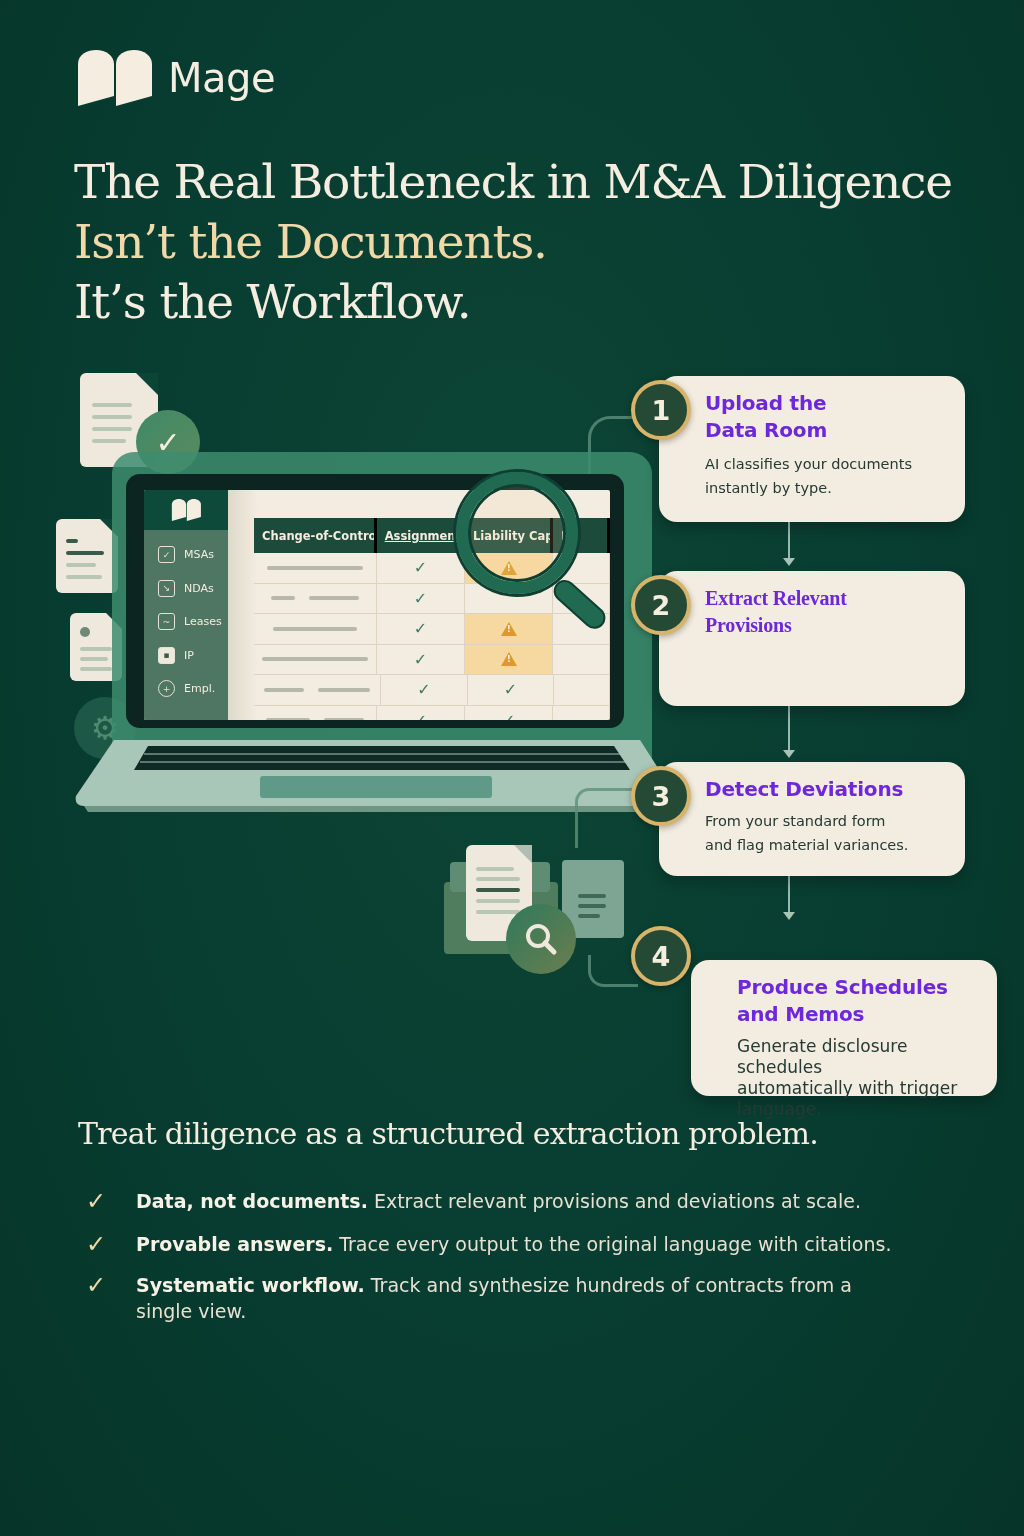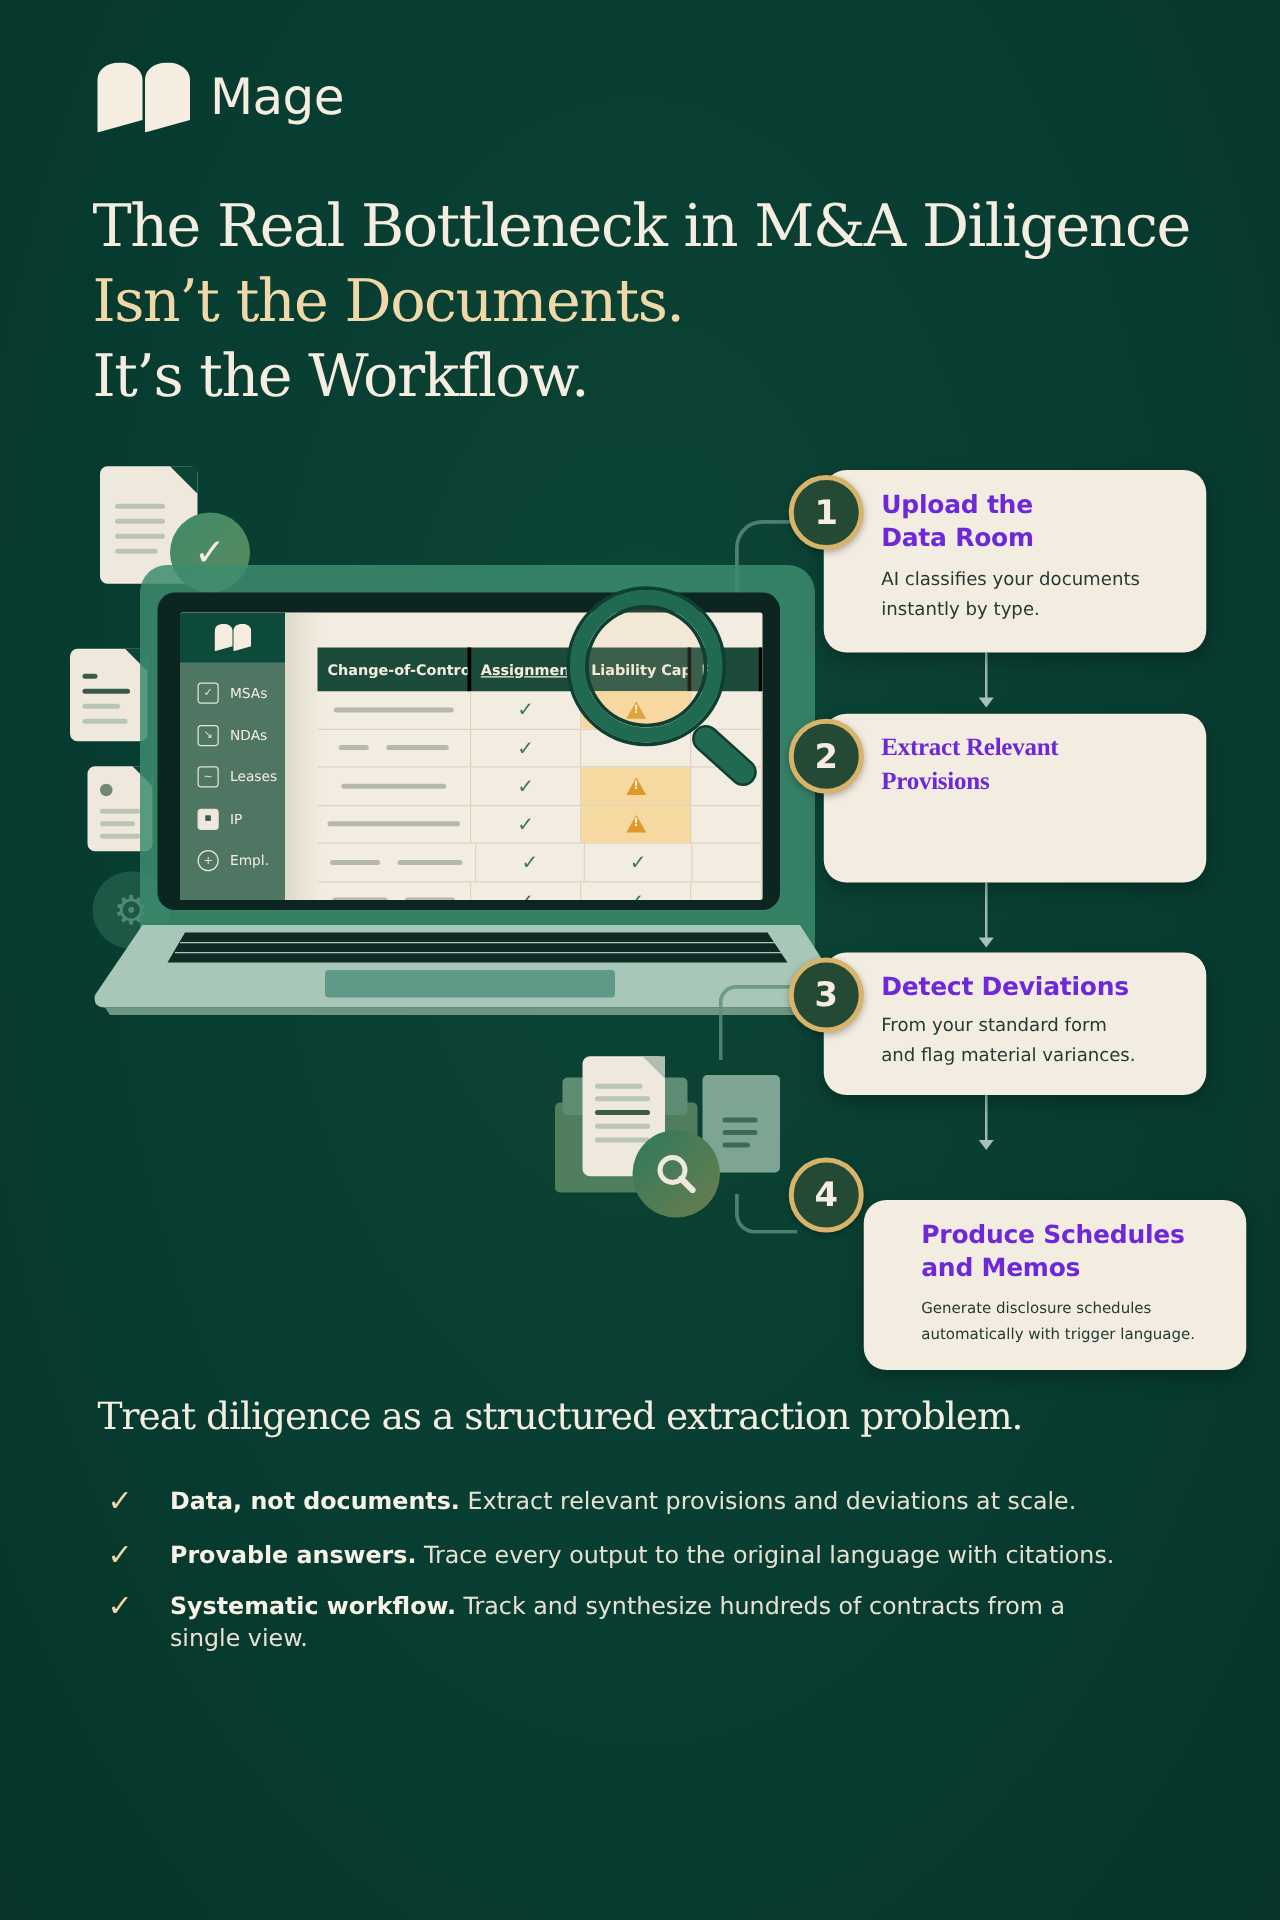--- a/index.html
+++ b/index.html
@@ -315,21 +315,21 @@
     <div>and flag material variances.</div>
   </div>
 </div>
 <div class="abs step-num" style="left:631px; top:766px;">3</div>
 
 <div class="abs card" style="left:691px; top:924px; width:306px; height:136px;margin-top:36px;">
   <div class="card-title">
     <div>Produce Schedules</div>
     <div>and Memos</div>
   </div>
-  <div class="card-desc" style="top:76px; font-size:12px; line-height:21px;">
+  <div class="card-desc" style="top:76px; font-size:17px; line-height:21px;">
     <div>Generate disclosure schedules</div>
     <div>automatically with trigger language.</div>
   </div>
 </div>
 <div class="abs step-num" style="left:631px; top:926px;">4</div>
 
 <div class="abs subhead">Treat diligence as a structured extraction problem.</div>
 
 <div class="abs benefit" style="top:1188px;">
   <span class="tick">✓</span>

